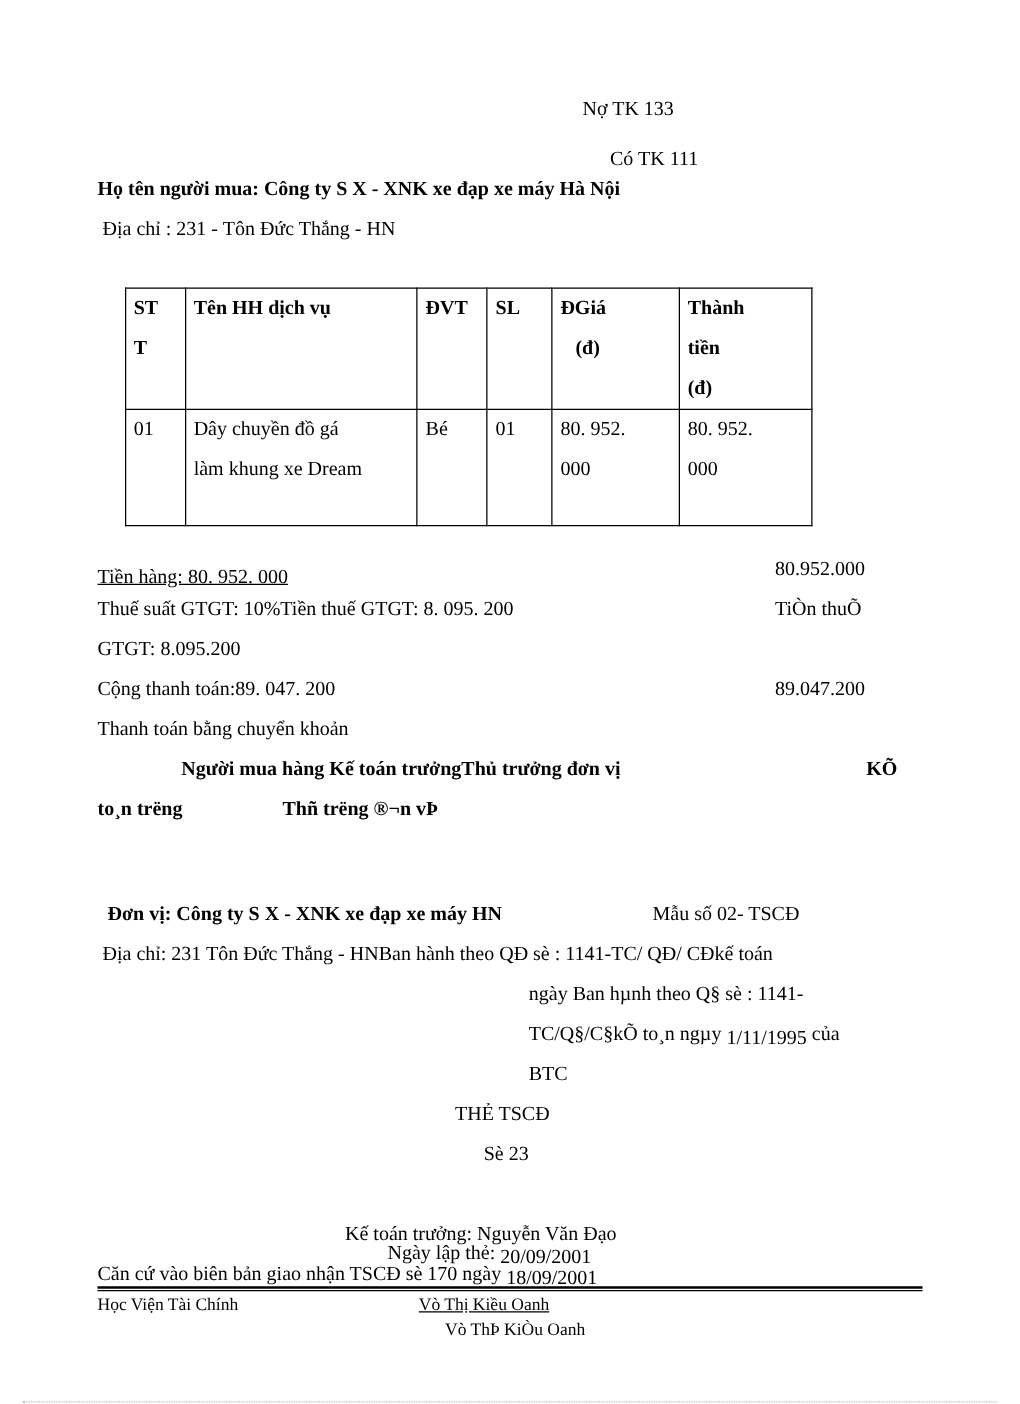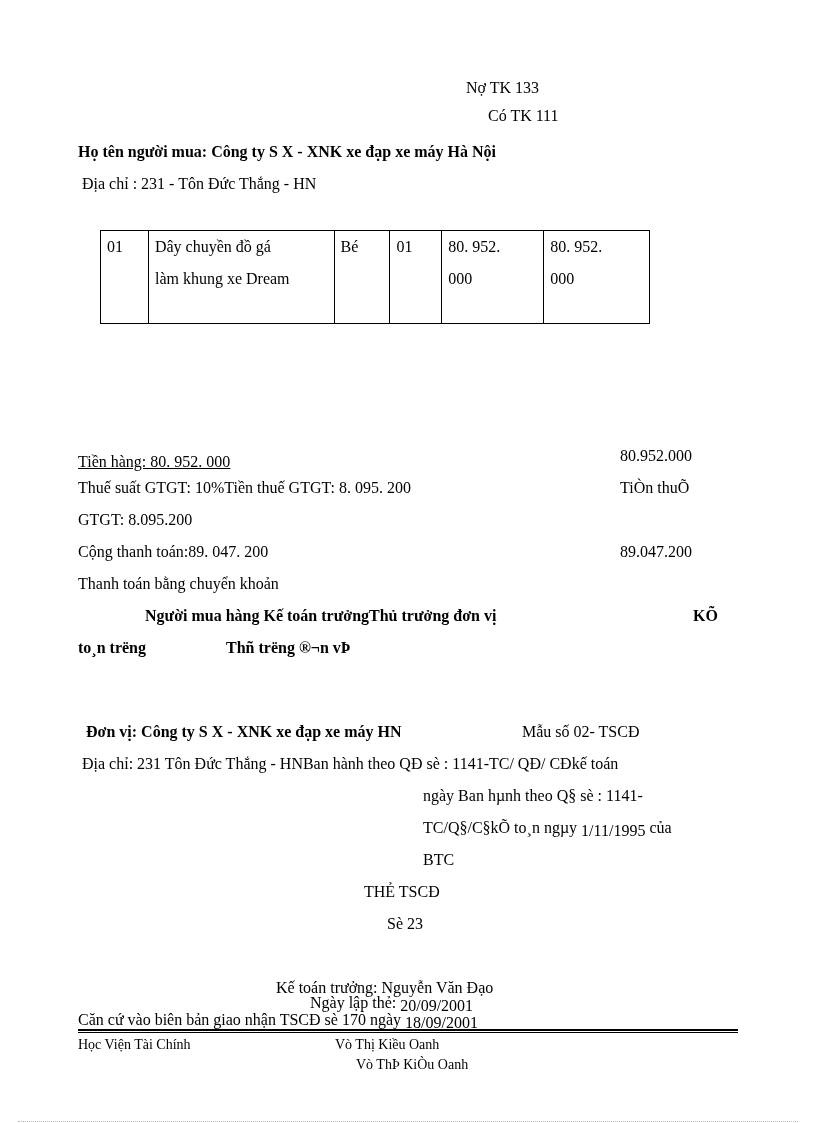--- a/index.html
+++ b/index.html
@@ -29,34 +29,52 @@
   .dotted {
     position: absolute; left: 18px; top: 1121px; width: 780px;
     border-top: 1px dotted #bbb;
   }
   .small-date { font-size: 16px; position: relative; top: 3px; }
 </style>
 </head>
 <body>
 
 <div class="abs" style="left:466px; top:78px;">Nợ TK 133</div>
-<div class="abs" style="left:488px; top:106px;">Có TK 111</div>
+<div class="abs" style="left:488px; top:118px;">Có TK 111</div>
 <div class="abs" style="left:78px; top:142px;font-weight:bold;">Họ tên người mua:  Công ty S X - XNK  xe đạp xe máy  Hà Nội</div>
 <div class="abs" style="left:82px; top:174px;">Địa chỉ : 231  - Tôn Đức Thắng - HN</div>
 
 <table class="goods">
   <colgroup>
     <col style="width:48px">
       <col style="width:186px">
       <col style="width:56px">
     <col style="width:52px">
       <col style="width:102px">
       <col style="width:106px">
   </colgroup>
   <tbody>
+      <tr class="head">
+    <td>
+      <div>ST</div>
+      <div>T</div>
+    </td>
+    <td>Tên HH dịch vụ</td>
+    <td>ĐVT</td>
+    <td>SL</td>
+    <td>
+      <div>ĐGiá</div>
+      <div><span class="ind">(đ)</span></div>
+    </td>
+    <td>
+      <div>Thành</div>
+      <div>tiền</div>
+      <div>(đ)</div>
+    </td>
+  </tr>
   <tr class="row">
     <td>01</td>
     <td>
       <div>Dây chuyền đồ gá</div>
       <div>làm khung xe Dream</div>
     </td>
     <td>Bé</td>
     <td>01</td>
     <td>
       <div>80. 952.</div>
@@ -103,16 +121,16 @@
 </div>
 <div class="abs" style="left:276px; top:978px;">Kế toán trưởng: Nguyễn  Văn Đạo</div>
 <div class="abs" style="left:78px; top:1010px;">
   <span>Căn cứ vào biên bản giao nhận TSCĐ sè 170 ngày</span>
   <span class="small-date">18/09/2001</span>
 </div>
 
 <div class="double-rule"></div>
 
 <div class="abs footer-text" style="left:78px; top:1036px; line-height:18px;">Học Viện Tài Chính</div>
-<div class="abs footer-text" style="left:335px; top:1036px; line-height:18px;">Vò Thị  Kiều Oanh</div>
+<div class="abs footer-text" style="left:335px; top:1036px; line-height:18px;text-decoration:underline;">Vò Thị  Kiều Oanh</div>
 <div class="abs footer-text" style="left:356px; top:1056px; line-height:18px;">Vò ThÞ KiÒu Oanh</div>
 
 <div class="dotted"></div>
 
 </body></html>

